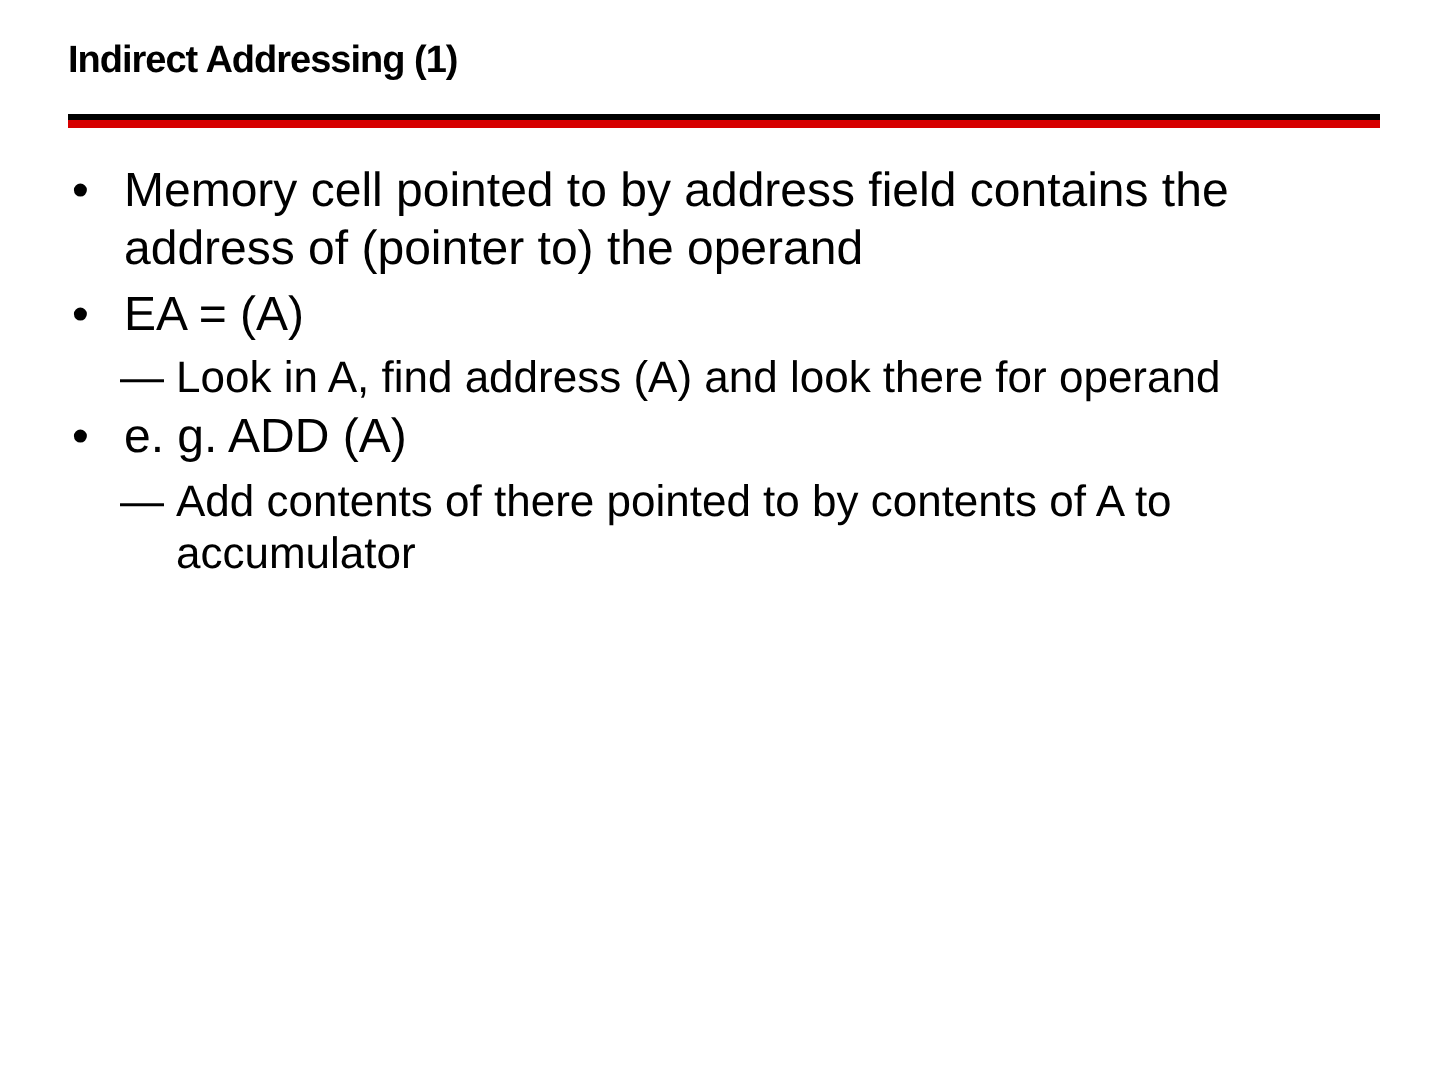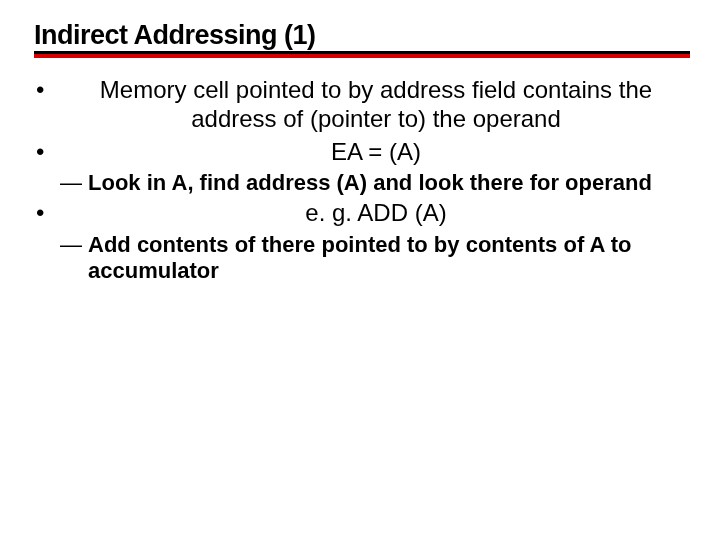--- a/index.html
+++ b/index.html
@@ -11,23 +11,23 @@
     font-family: Verdana, Geneva, sans-serif;
     color: #000000;
   }
   .slide {
     box-sizing: border-box;
     padding: 20px 30px 30px 34px;
   }
   .title {
     font-family: Verdana, Geneva, sans-serif;
     font-weight: 900;
-    font-size: 27px;
+    font-size: 19px;
     letter-spacing: -0.5px;
-    margin: 0 0 0 0;
+    margin: 0 0 15px 0;
   }
   .rule-wrap {
     margin-bottom: 18px;
   }
   .rule-black {
     height: 3px;
     background: #000000;
   }
   .rule-red {
     height: 4px;
@@ -45,37 +45,35 @@
   }
   .b1 .dot {
     width: 26px;
     flex: 0 0 26px;
     text-align: left;
     padding-left: 2px;
     line-height: 1.2;
   }
   .b1 .txt {
     flex: 1;
-    text-align: center;
   }
   .b2 {
     display: flex;
     align-items: flex-start;
     margin-left: 26px;
     margin-bottom: 2px;
     font-size: 22px;
   }
   .b2 .dash {
     width: 28px;
     flex: 0 0 28px;
     line-height: 1.2;
   }
   .b2 .txt {
     flex: 1;
-    font-weight: bold;
   }
 </style>
 </head>
 <body>
 
 <div class="slide">
   <h1 class="title">Indirect Addressing (1)</h1>
   <div class="rule-wrap">
     <div class="rule-black"></div>
     <div class="rule-red"></div>

